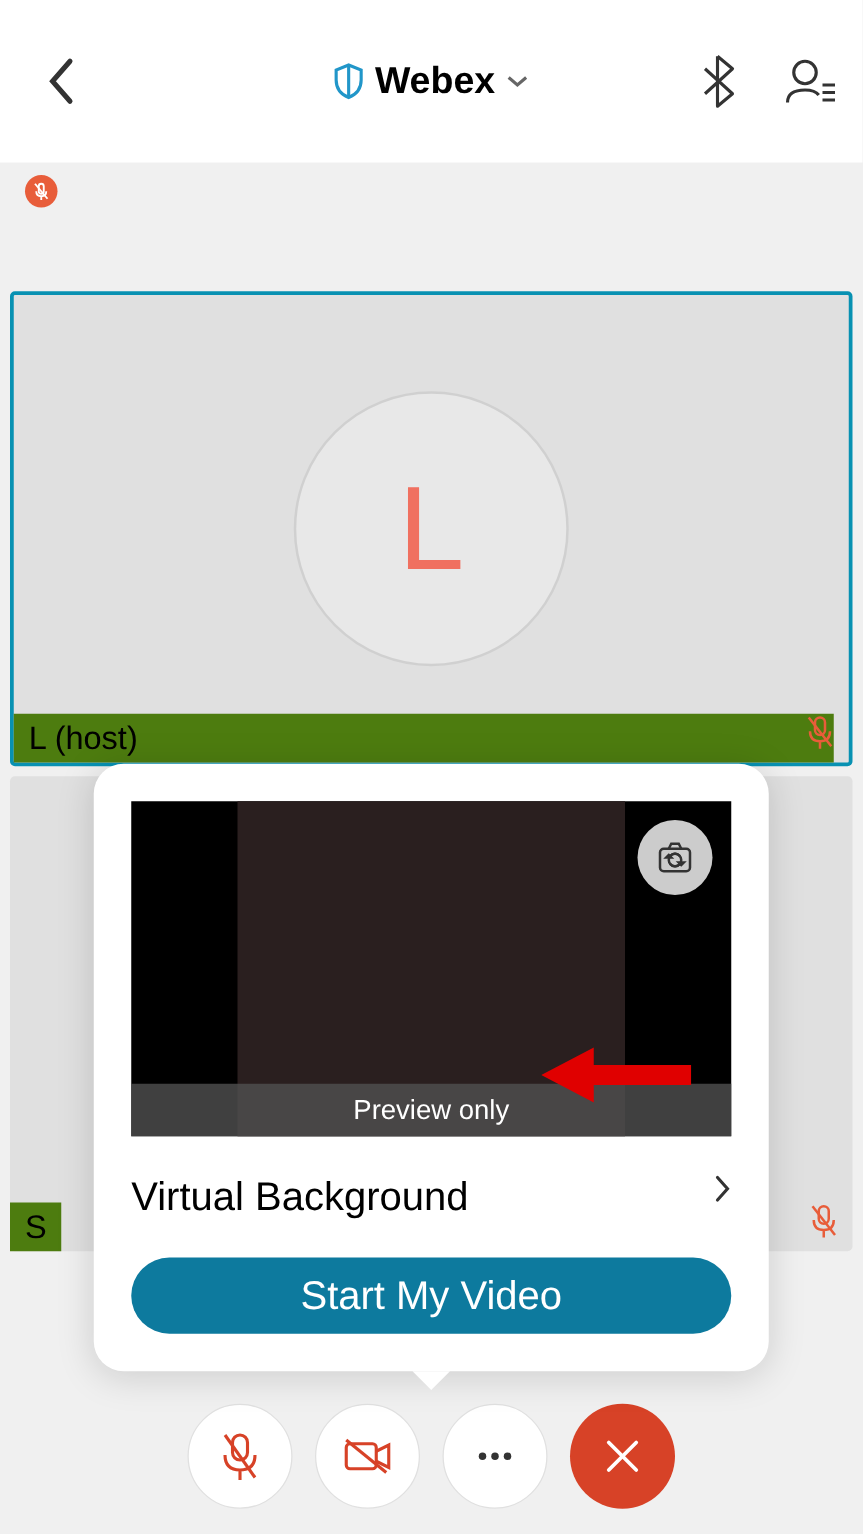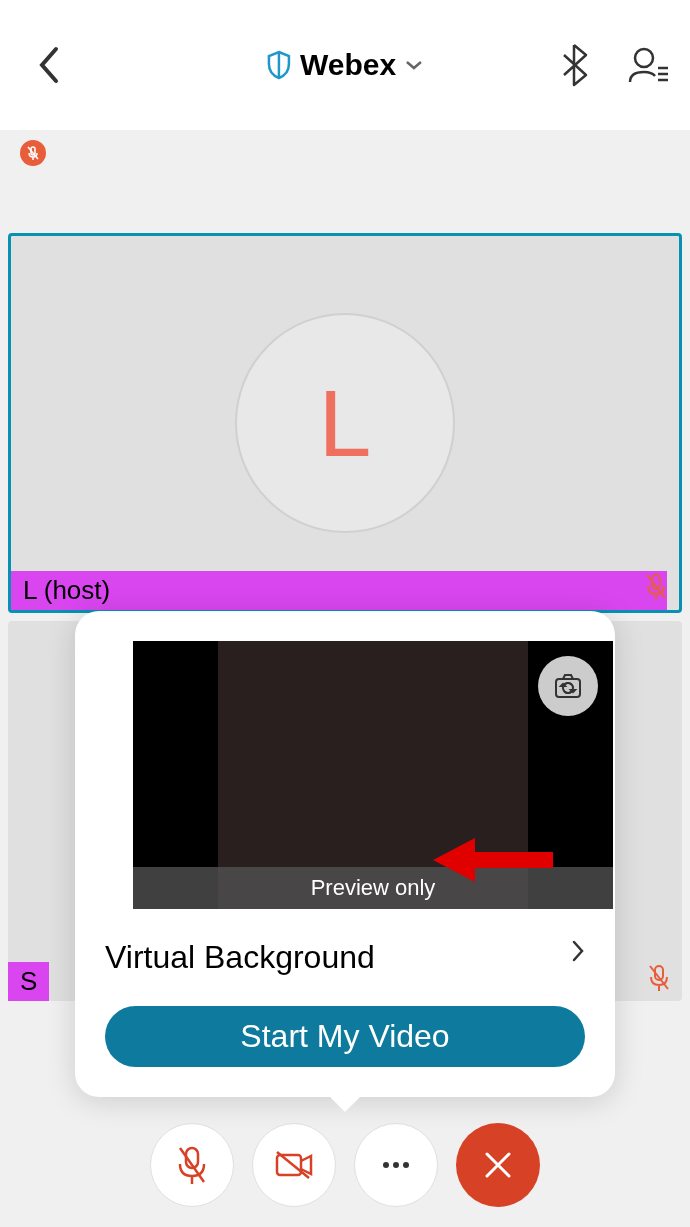--- a/index.html
+++ b/index.html
@@ -100,21 +100,21 @@
     .avatar-letter {
       font-size: 95px;
       font-weight: 300;
       color: #f07060;
     }
     .tile-label {
       position: absolute;
       bottom: 0;
       left: 0;
       right: 12px;
-      background: #d946ef;
+      background: #4d7c0f;
       padding: 4px 12px;
       font-size: 26px;
       color: #000;
       white-space: nowrap;
       overflow: hidden;
     }
     .tile-mute {
       position: absolute;
       bottom: 4px;
       right: 10px;
@@ -152,21 +152,20 @@
       border-left: 15px solid transparent;
       border-right: 15px solid transparent;
       border-top: 15px solid #fff;
     }
     .preview-box {
       width: 100%;
       height: 268px;
       background: #000;
       position: relative;
       display: flex;
-      margin-left: 28px;
     }
     .preview-center {
       background: #2a1f1f;
       flex: 1;
       margin: 0 85px;
     }
     .camera-switch {
       position: absolute;
       top: 15px;
       right: 15px;

